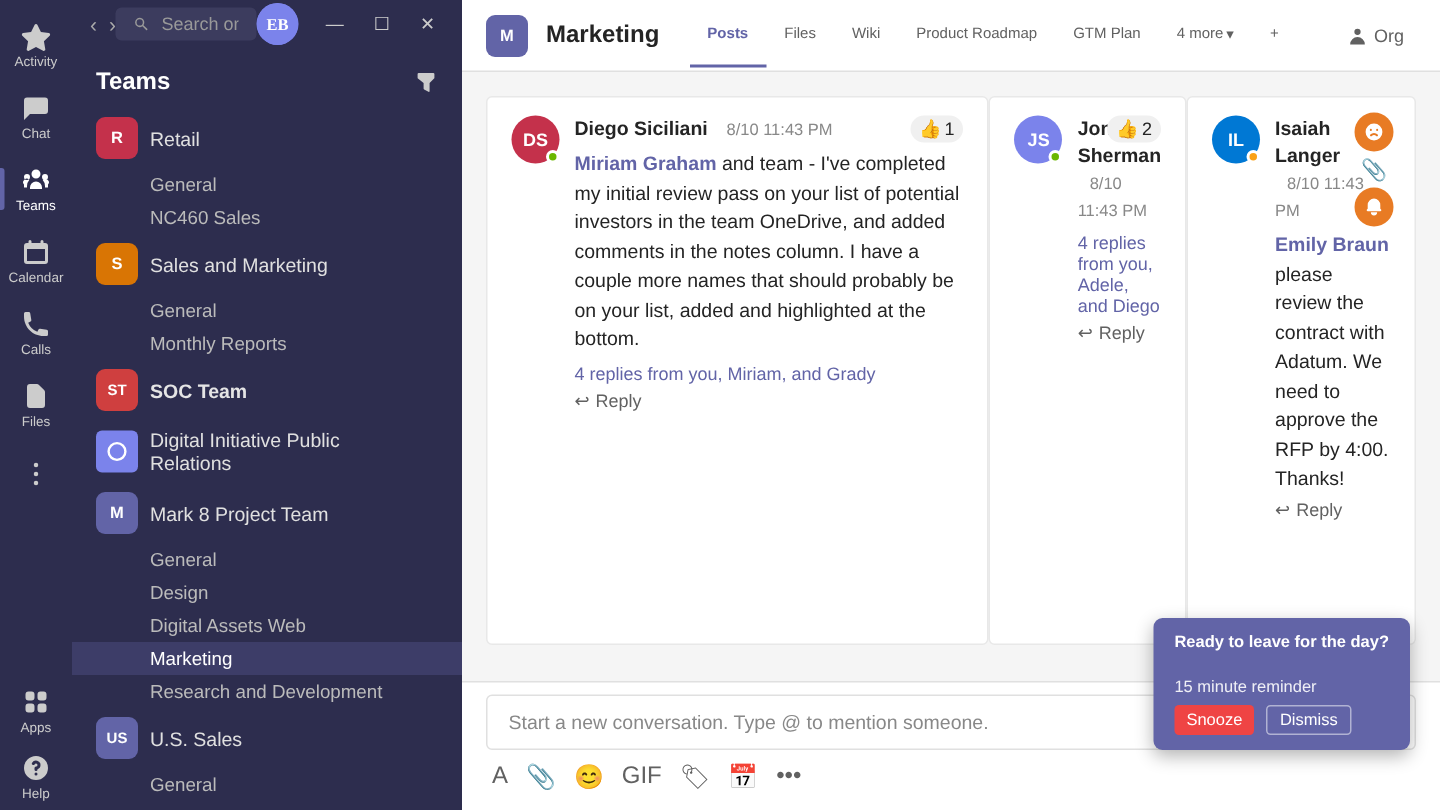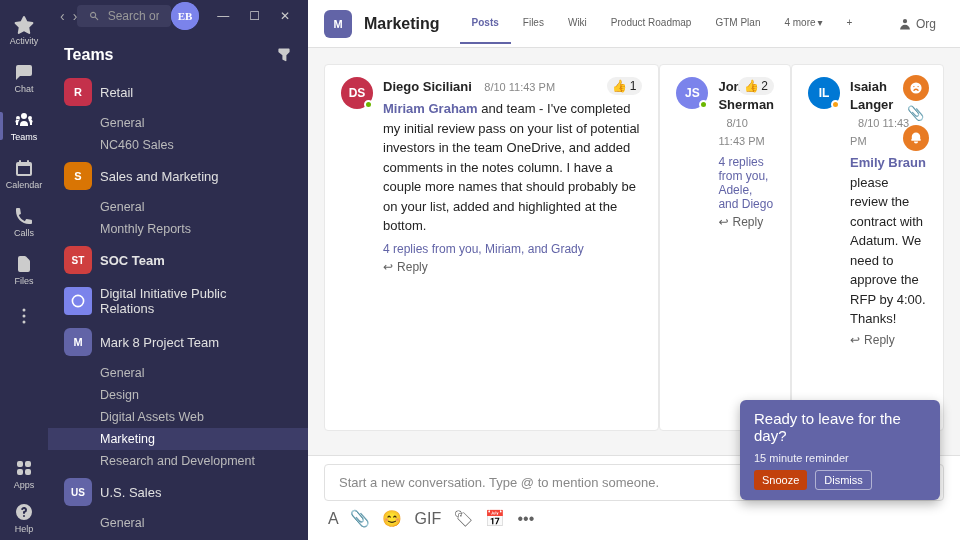--- a/index.html
+++ b/index.html
@@ -269,21 +269,21 @@
       bottom: 40px; right: 20px;
       background: #6264a7;
       color: #fff;
       border-radius: 6px;
       padding: 10px 14px;
       max-width: 200px;
       font-size: 12px;
       z-index: 100;
       box-shadow: 0 4px 12px rgba(0,0,0,0.3);
     }
-    .toast-title { font-weight: 400; font-size: 15px; margin-bottom: 8px; }
+    .toast-title { font-weight: 700; font-size: 11px; margin-bottom: 18px; }
     .toast-text { font-size: 11px; opacity: 0.9; }
 
     
     .watermark {
       position: fixed;
       bottom: 10px; right: 10px;
       color: rgba(255,255,255,0.15);
       font-size: 20px;
       font-weight: 700;
       pointer-events: none;
@@ -572,18 +572,18 @@
       <span class="toolbar-btn">📅</span>
       <span class="toolbar-btn">•••</span>
     </div>
   </div>
 </div>
 
 <div class="notification-toast">
   <div class="toast-title">Ready to leave for the day?</div>
   <div class="toast-text">15 minute reminder</div>
   <div style="display:flex; gap:8px; margin-top:6px;">
-    <button style="background:#c2410c;border:none;color:#fff;padding:3px 8px;border-radius:3px;font-size:11px;cursor:pointer;">Snooze</button>
+    <button style="background:#ef4444;border:none;color:#fff;padding:3px 8px;border-radius:3px;font-size:11px;cursor:pointer;">Snooze</button>
     <button style="background:transparent;border:1px solid rgba(255,255,255,0.5);color:#fff;padding:3px 8px;border-radius:3px;font-size:11px;cursor:pointer;">Dismiss</button>
   </div>
 </div>
 
 <div class="watermark">thought-stuff.uk</div>
 
 </body></html>

